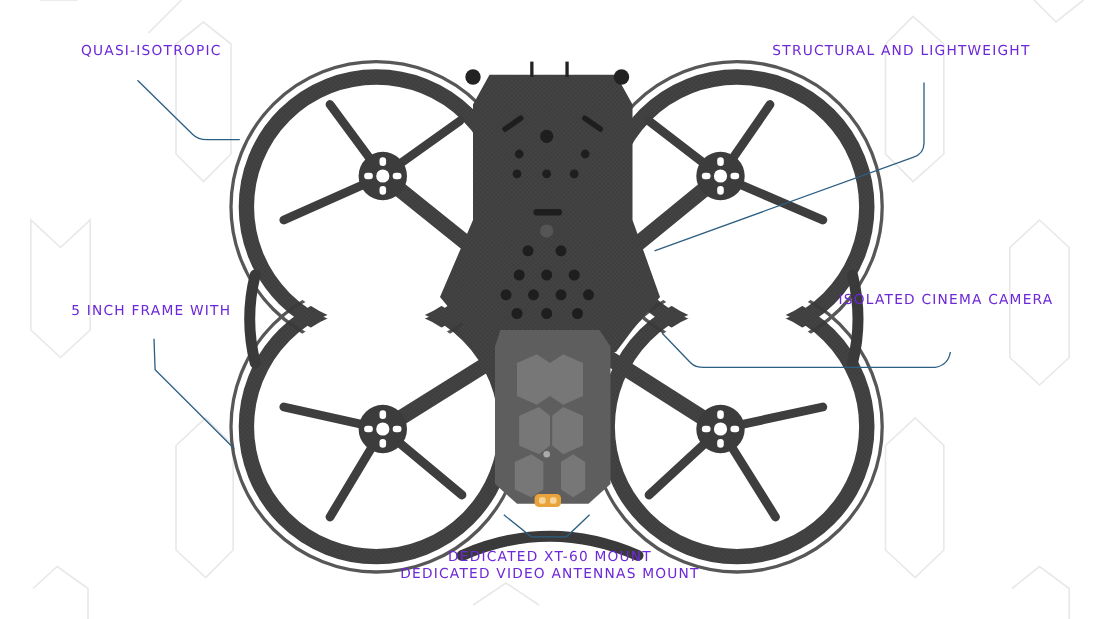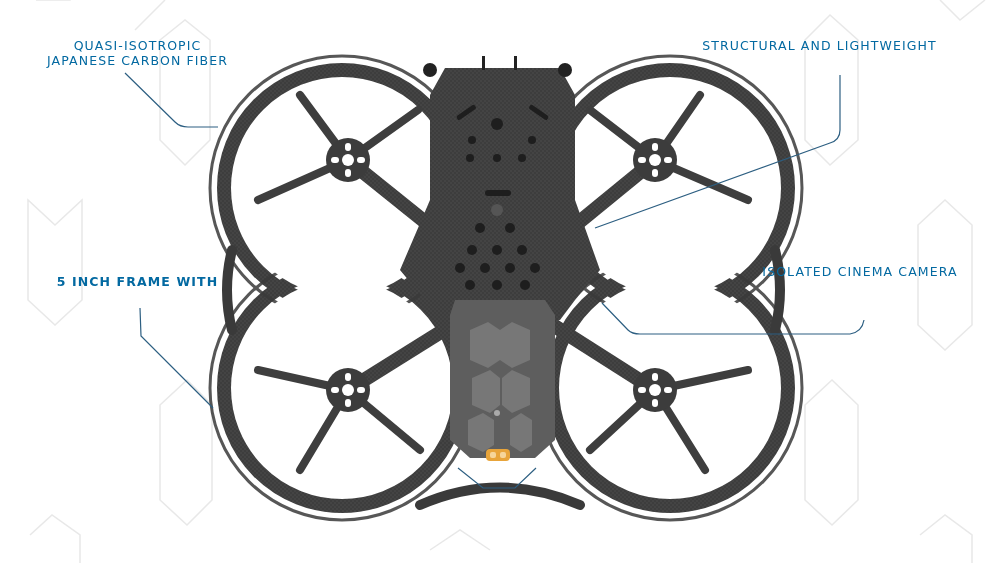--- a/index.html
+++ b/index.html
@@ -1,20 +1,20 @@
 <!DOCTYPE html>
 <html><head>
 <meta charset="utf-8">
 <style>
   html, body { margin:0; padding:0; background:#ffffff; }
   body { width:1000px; height:563px; position:relative; overflow:hidden;
          font-family:"DejaVu Sans", "Liberation Sans", sans-serif; }
   .stage { position:absolute; left:0; top:0; width:1000px; height:563px; background:#ffffff; }
   svg.bg, svg.frame, svg.lines { position:absolute; left:0; top:0; }
-  .label { position:absolute; color:#0369a1; font-size:12.5px; letter-spacing:1.1px;
+  .label { position:absolute; color:#6d28d9; font-size:12.5px; letter-spacing:1.1px;
            text-align:center; line-height:15px; text-transform:uppercase; white-space:nowrap; }
   .label span { display:block; }
 </style>
 </head>
 <body>
 
 <div class="stage">
 
   <svg class="bg" width="1000" height="563">
     <g fill="none" stroke="#e8e8e8" stroke-width="1.5">
@@ -188,31 +188,32 @@
       <path d="M125,73 L175,122 Q180,127 188,127 L218,127"></path>
       <path d="M840,75 L840,130 Q840,140 830,143 L595,228"></path>
       <path d="M140,308 L141,336 L213,408"></path>
       <path d="M602,303 L628,330 Q632,334 640,334 L850,334 Q862,332 864,320"></path>
       <path d="M458,468 L483,488 L515,488 L536,468"></path>
     </g>
   </svg>
 
   <div class="label" style="left:35px; top:38px; width:205px;">
     <span>QUASI-ISOTROPIC</span>
-    <span>JAPANESE CARBON FIBER</span>
   </div>
 
   <div class="label" style="left:692px; top:38px; width:255px;">
     <span>STRUCTURAL AND LIGHTWEIGHT</span>
   </div>
 
-  <div class="label" style="left:55px; top:274px; width:165px;font-weight:bold;">
+  <div class="label" style="left:55px; top:274px; width:165px;">
     <span>5 INCH FRAME WITH</span>
   </div>
 
   <div class="label" style="left:752px; top:264px; width:216px;">
     <span>ISOLATED CINEMA CAMERA</span>
   </div>
 
   <div class="label" style="left:345px; top:498px; width:310px;">
+    <span>DEDICATED XT-60 MOUNT</span>
+    <span>DEDICATED VIDEO ANTENNAS MOUNT</span>
   </div>
 
 </div>
 
 </body></html>

